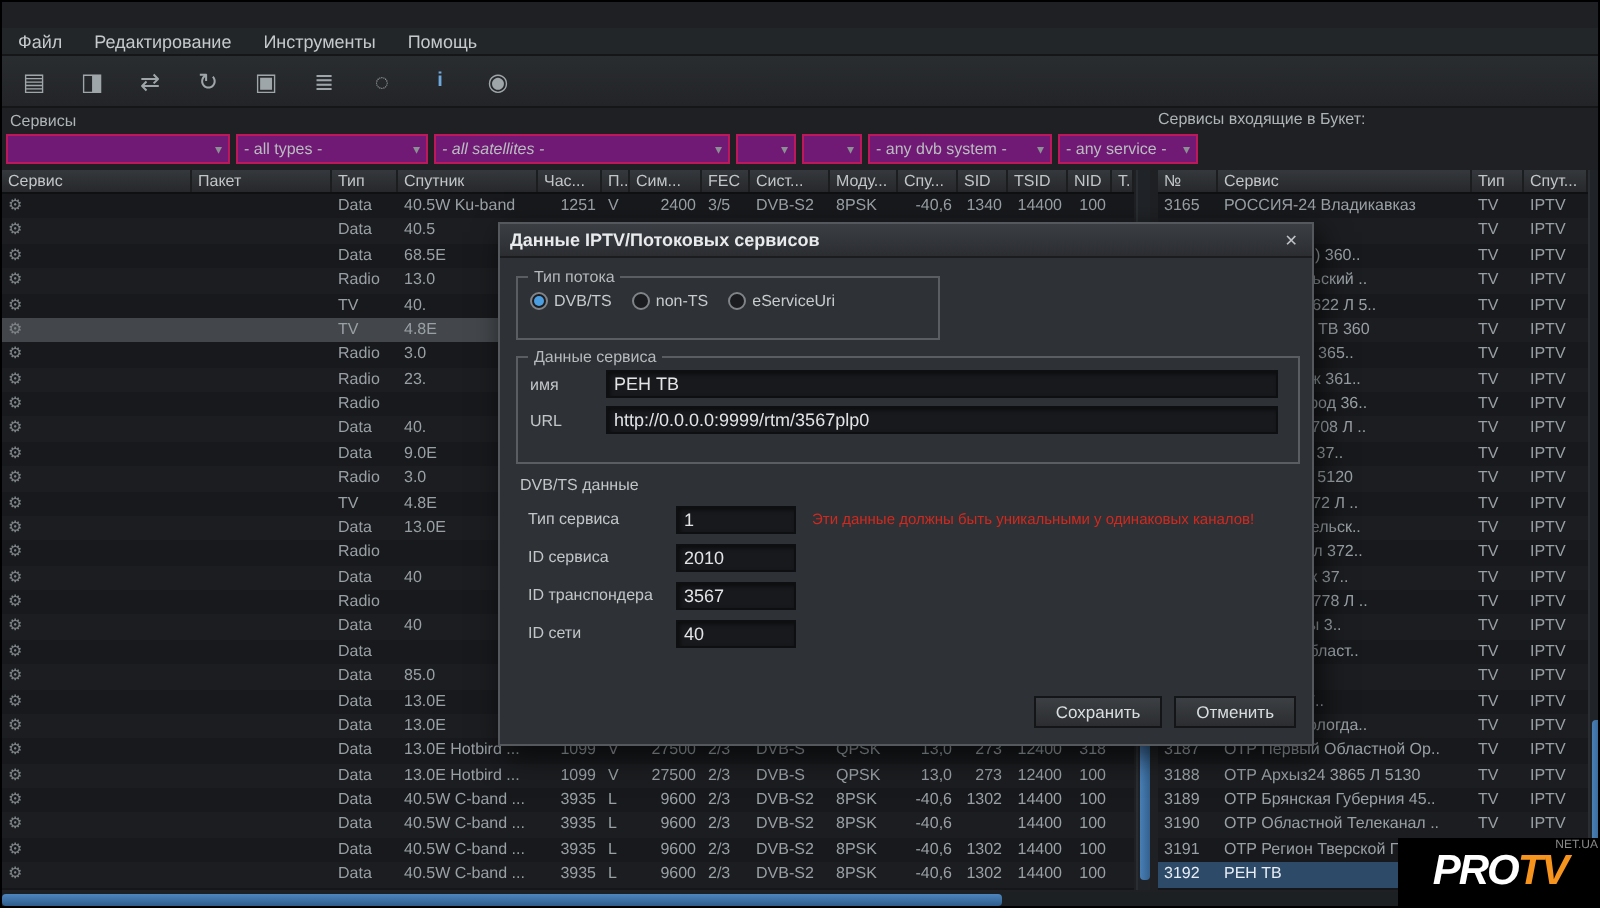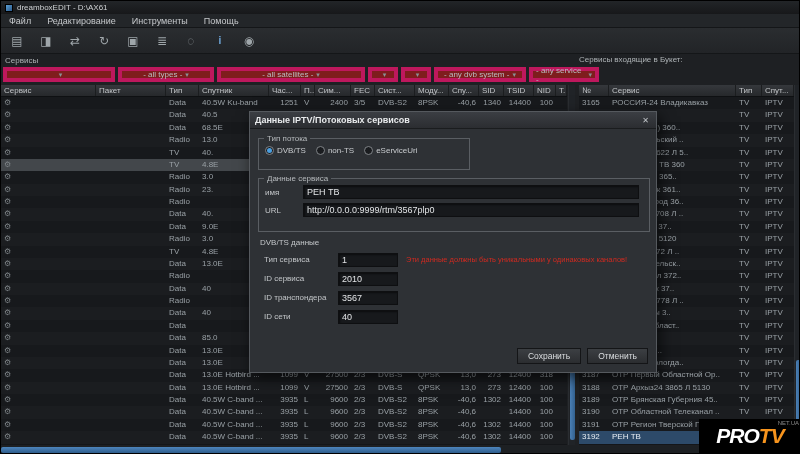--- a/index.html
+++ b/index.html
@@ -14,21 +14,21 @@
   
   .toolbar{position:absolute;left:0;top:27px;width:800px;height:26px;background:linear-gradient(#2a2d30,#222427);display:flex;align-items:center;gap:9px;padding:0 6px;border-bottom:1px solid #141618;}
   .tbtn{width:20px;height:18px;display:flex;align-items:center;justify-content:center;color:#9fa6aa;font-size:12px;border:1px solid transparent;}
   .tbtn.info{color:#6fa8dc;font-weight:bold;font-size:10px;}
   
   .caption-left{position:absolute;left:4px;top:55px;font-size:8px;color:#aeb3b6;}
   .bouquet-caption{position:absolute;left:578px;top:53px;width:218px;font-size:8px;color:#aeb3b6;line-height:11px;}
   .bouquet-caption .sub{color:#8f979c;}
   
   .filterbar{position:absolute;left:2px;top:66px;height:15px;display:flex;gap:3px;}
-  .combo{height:15px;background:#7f1d1d;border:4px solid #be185d;display:flex;align-items:center;justify-content:center;font-size:8px;color:#b9bdc0;padding:0 3px;}
+  .combo{height:15px;background:#701a75;border:1px solid #be185d;display:flex;align-items:center;justify-content:space-between;font-size:8px;color:#b9bdc0;padding:0 3px;}
   .combo .arr{color:#8a9094;font-size:7px;margin-left:3px;}
   
   .tablewrap{position:absolute;top:84px;background:#141619;}
   #left-table{left:0;width:566px;height:360px;}
   #right-table{left:578px;width:215px;height:360px;}
   .thead{display:flex;height:12px;background:linear-gradient(#35383c,#26282b);border-bottom:1px solid #0e1012;}
   .hcell{font-size:8px;color:#c2c5c8;padding:0 3px;border-right:1px solid #1b1d1f;overflow:hidden;white-space:nowrap;line-height:12px;}
   .tbody{position:relative;}
   .trow{display:flex;height:12.39px;background:#17191c;overflow:hidden;}
   .trow.alt{background:#1b1d20;}
@@ -76,24 +76,20 @@
   .dvb-row .dlg-input{width:60px;flex:none;}
   .warn{font-size:7.5px;color:#d02a20;margin-left:8px;overflow:hidden;}
   .dlg-buttons{position:absolute;right:8px;bottom:8px;display:flex;gap:6px;}
   .dbtn{height:16px;padding:0 10px;background:linear-gradient(#3c3f43,#2b2d30);border:1px solid #141517;color:#dadde0;font-size:8.5px;display:flex;align-items:center;}
 </style>
 </head>
 <body>
 
 <div class="app">
 
-  <div class="titlebar">
-    <span class="appicon"></span>
-    <span>dreamboxEDIT - D:\AX61</span>
-  </div>
 
   <div class="menubar">
       <span class="menu-item">Файл</span>
       <span class="menu-item">Редактирование</span>
       <span class="menu-item">Инструменты</span>
       <span class="menu-item">Помощь</span>
     </div>
 
   <div class="toolbar">
       <div class="tbtn">▤</div>
@@ -111,21 +107,21 @@
 
   <div class="filterbar">
       <div class="combo" style="width: 112px;">
         <span></span>
         <span class="arr">▾</span>
       </div>
       <div class="combo" style="width: 96px;">
         <span>- all types -</span>
         <span class="arr">▾</span>
       </div>
-      <div class="combo" style="width: 148px;">
+      <div class="combo" style="width: 148px; font-style: italic;">
         <span>- all satellites -</span>
         <span class="arr">▾</span>
       </div>
       <div class="combo" style="width: 30px;">
         <span></span>
         <span class="arr">▾</span>
       </div>
       <div class="combo" style="width: 30px;">
         <span></span>
         <span class="arr">▾</span>

